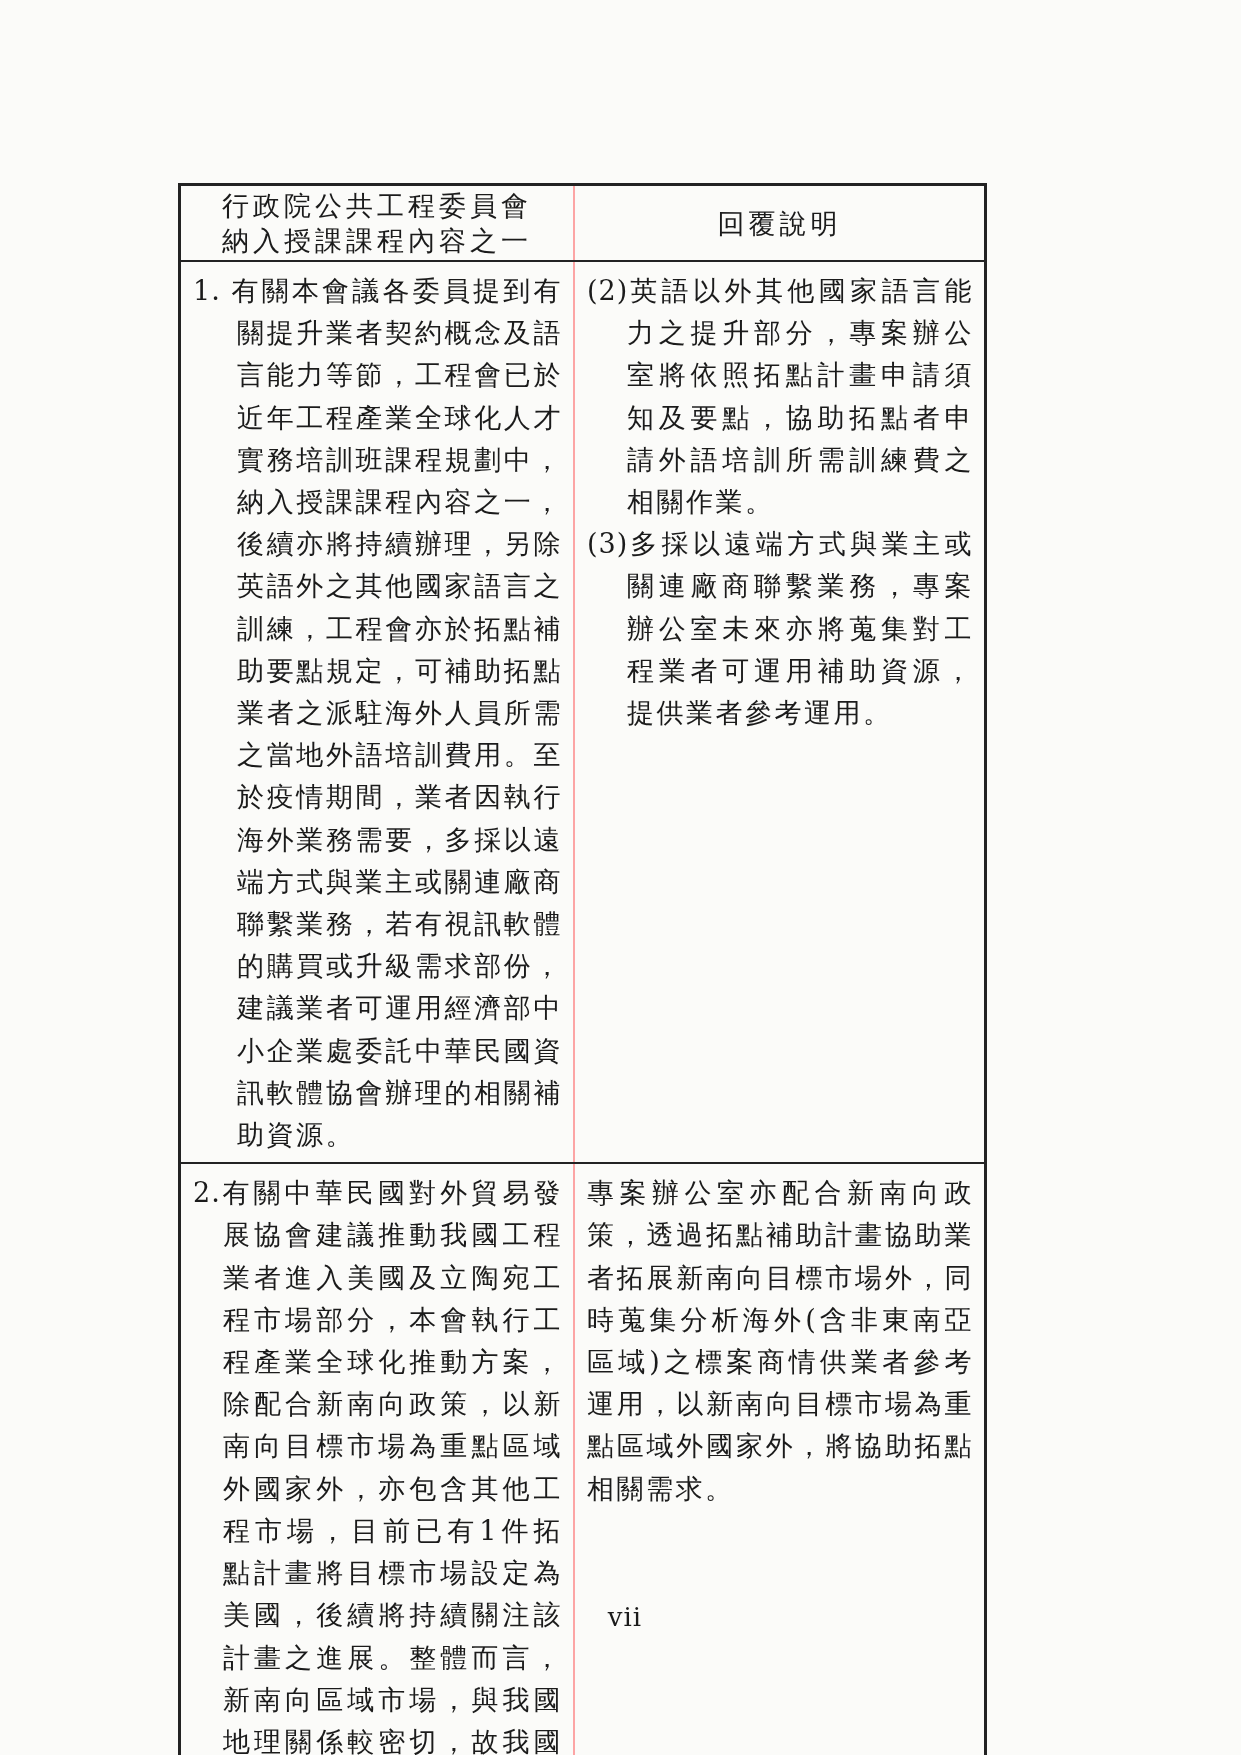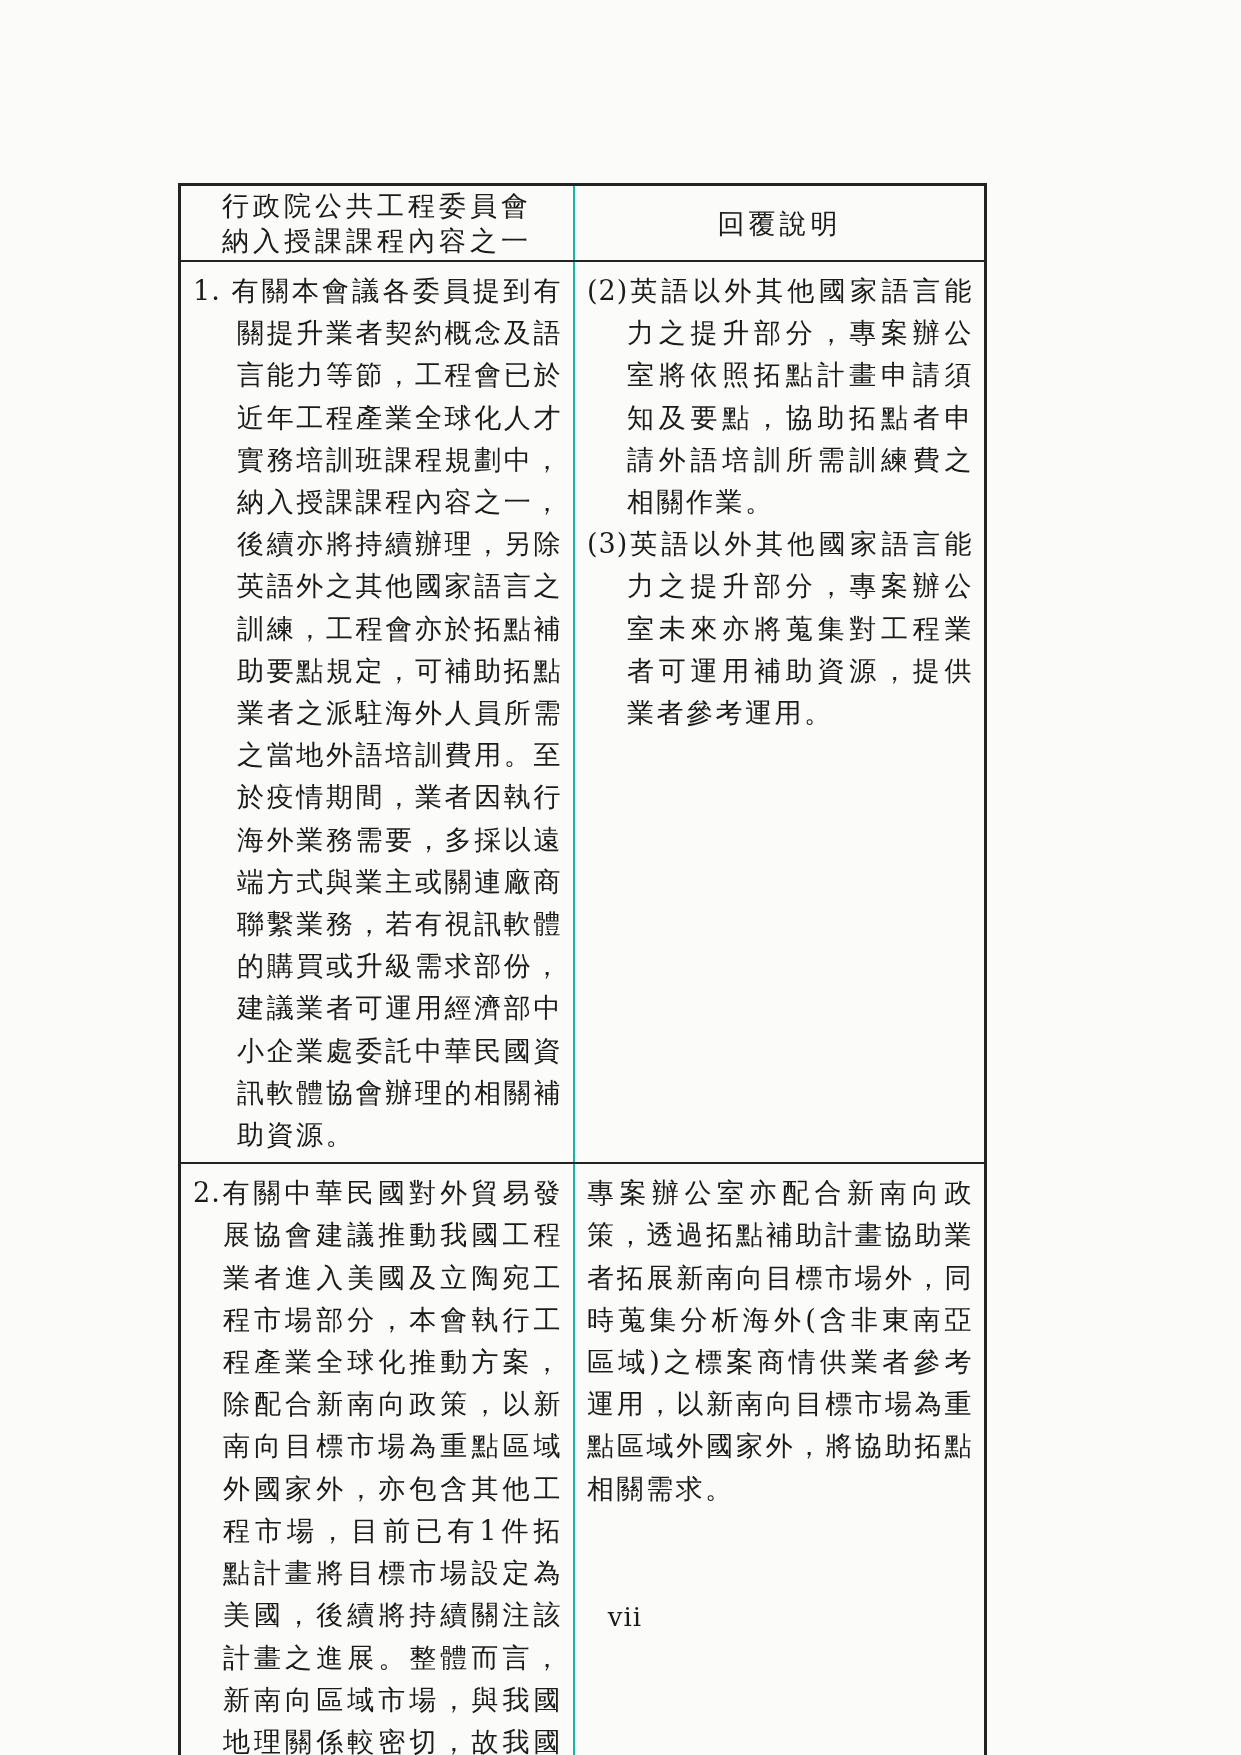--- a/index.html
+++ b/index.html
@@ -17,21 +17,21 @@
     left:178px;top:183px;
     width:803px;
     border:3px solid #232323;
     background:transparent;
     display:flex;flex-direction:column;
   }
   .trow{display:flex;flex-direction:row;}
   .trow + .trow{border-top:2px solid #232323;}
   .td,.th{box-sizing:border-box;}
   .col-left{width:392px;flex:0 0 392px;}
-  .col-right{flex:1 1 auto;border-left:2px solid #14b8a6;}
+  .col-right{flex:1 1 auto;border-left:2px solid #fca5a5;}
   .thead{min-height:72px;text-align:right;}
   .thead .th{
     display:flex;flex-direction:column;justify-content:center;align-items:center;
     font-size:27px;line-height:35px;letter-spacing:4px;
     padding:2px 4px;
   }
   .row-1{min-height:715px;}
   .row-2{min-height:588px;}
   .cell-text{
     font-size:27px;
@@ -76,21 +76,21 @@
       <div class="td col-left cell-text">
         <p class="item hang-num">
           <span class="marker marker-gap">1.</span><span>有關本會議各委員提到有關提升業者契約概念及語言能力等節，工程會已於近年工程產業全球化人才實務培訓班課程規劃中，納入授課課程內容之一，後續亦將持續辦理，另除英語外之其他國家語言之訓練，工程會亦於拓點補助要點規定，可補助拓點業者之派駐海外人員所需之當地外語培訓費用。至於疫情期間，業者因執行海外業務需要，多採以遠端方式與業主或關連廠商聯繫業務，若有視訊軟體的購買或升級需求部份，建議業者可運用經濟部中小企業處委託中華民國資訊軟體協會辦理的相關補助資源。</span>
         </p>
       </div>
       <div class="td col-right cell-text">
         <p class="item hang-paren">
           <span class="marker">(2)</span><span>英語以外其他國家語言能力之提升部分，專案辦公室將依照拓點計畫申請須知及要點，協助拓點者申請外語培訓所需訓練費之相關作業。</span>
         </p>
         <p class="item hang-paren">
-          <span class="marker">(3)</span><span>英語以外其他國家語言能力之提升部分，專案辦公室未來亦將蒐集對工程業者可運用補助資源，提供業者參考運用。</span>
+          <span class="marker">(3)</span><span>多採以遠端方式與業主或關連廠商聯繫業務，專案辦公室未來亦將蒐集對工程業者可運用補助資源，提供業者參考運用。</span>
         </p>
       </div>
     </div>
 
     <div class="trow row-2">
       <div class="td col-left cell-text">
         <p class="item hang-num2">
           <span class="marker">2.</span><span>有關中華民國對外貿易發展協會建議推動我國工程業者進入美國及立陶宛工程市場部分，本會執行工程產業全球化推動方案，除配合新南向政策，以新南向目標市場為重點區域外國家外，亦包含其他工程市場，目前已有1件拓點計畫將目標市場設定為美國，後續將持續關注該計畫之進展。整體而言，新南向區域市場，與我國地理關係較密切，故我國大部分工程業者於地緣優勢的考量下，多以新南向國家做為海外拓點的目標市場。</span>
         </p>
       </div>

